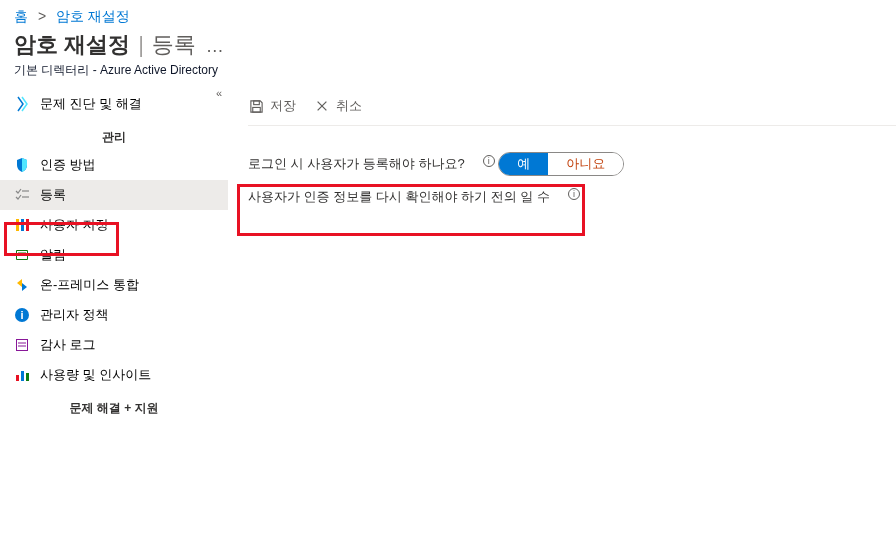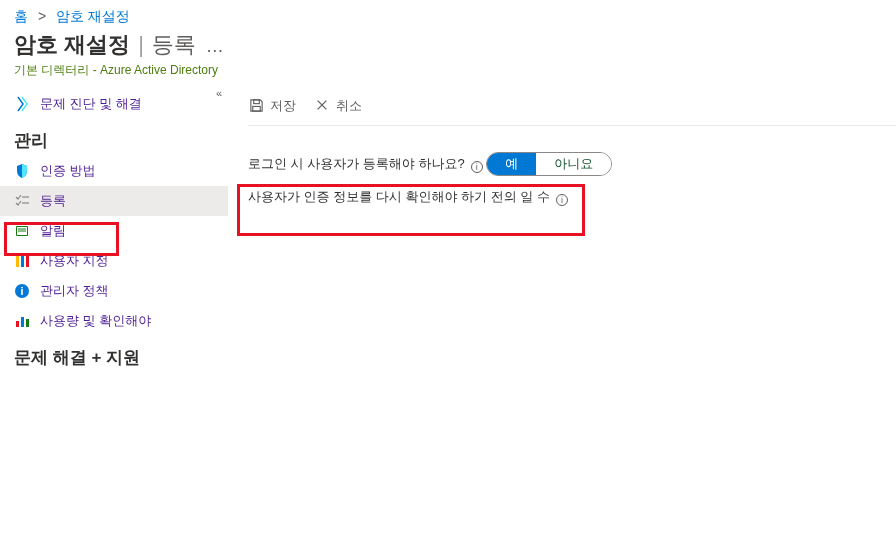--- a/index.html
+++ b/index.html
@@ -8,49 +8,49 @@
     .breadcrumb { padding: 8px 14px 0; font-size: 14px; }
     .breadcrumb a { color: #0078D4; text-decoration: none; }
     .breadcrumb .sep { color: #605e5c; margin: 0 6px; }
     
     .header { padding: 4px 14px 4px; }
     .header-title { display: flex; align-items: baseline; }
     .header-title h1 { font-size: 22px; font-weight: 600; color: #323130; }
     .header-title .divider { color: #a19f9d; font-size: 22px; margin: 0 8px; font-weight: 300; }
     .header-title .sub { font-size: 22px; font-weight: 400; color: #605e5c; }
     .header-title .more { color: #605e5c; margin-left: 10px; font-size: 18px; letter-spacing: 2px; }
-    .header-subtitle { font-size: 12px; color: #4d7c0f; margin-top: 2px; }
+    .header-subtitle { font-size: 12px; color: #0f172a; margin-top: 2px; }
     
     .layout { display: flex; margin-top: 6px; }
     
     .sidebar { width: 228px; flex-shrink: 0; padding: 0 0 0 0; position: relative; }
     .collapse-btn { position: absolute; top: -2px; right: 6px; font-size: 11px; color: #605e5c; cursor: pointer; }
     
-    .nav-item { display: flex; align-items: center; padding: 6px 14px; cursor: pointer; gap: 10px; font-size: 13px; color: #4c1d95; }
+    .nav-item { display: flex; align-items: center; padding: 6px 14px; cursor: pointer; gap: 10px; font-size: 13px; color: #000000; }
     .nav-item.selected { background: #edebe9; }
     .nav-item .icon-wrap { width: 16px; height: 16px; display: inline-flex; align-items: center; justify-content: center; flex-shrink: 0; }
     
-    .section-header { font-size: 17px; font-weight: 600; padding: 10px 14px 4px; color: #323130; }
+    .section-header { font-size: 12px; font-weight: 600; padding: 10px 14px 4px; color: #323130; text-align: center; }
     
     .highlight-box { position: absolute; border: 3px solid #e81123; pointer-events: none; }
     .highlight-sidebar { top: 222px; left: 4px; width: 115px; height: 34px; }
     .highlight-content { top: 184px; left: 237px; width: 348px; height: 52px; }
     
     .main { flex: 1; padding: 0 0 0 20px; border-left: 0; }
     
     .toolbar { display: flex; align-items: center; padding: 8px 0 10px; gap: 18px; border-bottom: 1px solid #edebe9; }
-    .toolbar-btn { display: inline-flex; align-items: flex-start; gap: 6px; font-size: 13px; color: #605e5c; cursor: pointer; }
+    .toolbar-btn { display: inline-flex; align-items: center; gap: 6px; font-size: 13px; color: #605e5c; cursor: pointer; }
     .toolbar-btn .ticon { width: 16px; height: 16px; display: inline-flex; align-items: center; justify-content: center; }
     
     .content { padding-top: 20px; padding-right: 20px; }
-    .field-label { font-size: 13px; color: #323130; display: inline-flex; align-items: flex-end; gap: 6px; }
+    .field-label { font-size: 13px; color: #323130; display: inline-flex; align-items: flex-start; gap: 18px; }
     .info-icon { width: 12px; height: 12px; border: 1px solid #605e5c; border-radius: 50%; display: inline-flex; align-items: center; justify-content: center; font-size: 9px; color: #605e5c; cursor: default; }
     
     .toggle-group { display: inline-flex; border: 1px solid #8a8886; border-radius: 12px; overflow: hidden; margin-top: 6px; }
-    .toggle-opt { padding: 2px 18px; font-size: 13px; cursor: pointer; background: #fff; color: #14532d; }
+    .toggle-opt { padding: 2px 18px; font-size: 13px; cursor: pointer; background: #fff; color: #c2410c; }
     .toggle-opt.active { background: #0078D4; color: #fff; }
     
     .field-block { margin-top: 12px; }
     .text-input { width: 100%; max-width: 640px; margin-top: 6px; padding: 4px 28px 4px 8px; border: 1px solid #605e5c; font-size: 13px; height: 24px; outline: none; color: #323130; position: relative; }
     .input-wrap { position: relative; max-width: 640px; }
     .input-check { position: absolute; right: 6px; top: 50%; transform: translateY(-50%); color: #107c10; font-size: 14px; }
     
     svg { display: block; }
   </style>
 </head>
@@ -107,62 +107,82 @@
             <path d="M2 10 l2 2 l3-4" stroke="#888" stroke-width="1.2" fill="none"></path>
             <line x1="8" y1="10" x2="15" y2="10" stroke="#888" stroke-width="1.2"></line>
           </svg>
       </span>
       <span>등록</span>
     </div>
 
     <div class="nav-item">
       <span class="icon-wrap">
         <svg width="16" height="16" viewBox="0 0 16 16">
+            <rect x="2" y="2" width="3" height="12" fill="#FFB900"></rect>
+            <rect x="7" y="2" width="3" height="12" fill="#0078D4"></rect>
+            <rect x="12" y="2" width="3" height="12" fill="#E81123"></rect>
+          </svg>
+      </span>
+      <span>사용자 지정</span>
+    </div>
+
+    <div class="nav-item">
+      <span class="icon-wrap">
+        <svg width="16" height="16" viewBox="0 0 16 16">
             <rect x="2" y="3" width="12" height="10" rx="1" fill="#107c10"></rect>
             <rect x="3" y="4" width="10" height="8" fill="#fff"></rect>
             <line x1="4" y1="6" x2="12" y2="6" stroke="#107c10"></line>
             <line x1="4" y1="8" x2="12" y2="8" stroke="#107c10"></line>
           </svg>
       </span>
       <span>알림</span>
     </div>
 
     <div class="nav-item">
       <span class="icon-wrap">
         <svg width="16" height="16" viewBox="0 0 16 16">
-            <rect x="2" y="2" width="3" height="12" fill="#FFB900"></rect>
-            <rect x="7" y="2" width="3" height="12" fill="#0078D4"></rect>
-            <rect x="12" y="2" width="3" height="12" fill="#E81123"></rect>
-          </svg>
-      </span>
-      <span>사용자 지정</span>
-    </div>
-
+            <path d="M3 6 L8 2 L8 10 Z" fill="#FFB900"></path>
+            <path d="M13 10 L8 14 L8 6 Z" fill="#0078D4"></path>
+          </svg>
+      </span>
+      <span>온-프레미스 통합</span>
+    </div>
 
     <div class="nav-item">
       <span class="icon-wrap">
         <svg width="16" height="16" viewBox="0 0 16 16">
             <circle cx="8" cy="8" r="7" fill="#0078D4"></circle>
             <text x="8" y="12" text-anchor="middle" fill="#fff" font-size="11" font-weight="bold">i</text>
           </svg>
       </span>
       <span>관리자 정책</span>
     </div>
 
 
+    <div class="nav-item">
+      <span class="icon-wrap">
+        <svg width="16" height="16" viewBox="0 0 16 16">
+            <rect x="2" y="2" width="12" height="12" fill="#881798"></rect>
+            <rect x="3" y="3" width="10" height="10" fill="#fff"></rect>
+            <line x1="4" y1="6" x2="12" y2="6" stroke="#881798"></line>
+            <line x1="4" y1="9" x2="12" y2="9" stroke="#881798"></line>
+          </svg>
+      </span>
+      <span>감사 로그</span>
+    </div>
 
     <div class="nav-item">
       <span class="icon-wrap">
         <svg width="16" height="16" viewBox="0 0 16 16">
             <rect x="2" y="8" width="3" height="6" fill="#E81123"></rect>
             <rect x="7" y="4" width="3" height="10" fill="#0078D4"></rect>
             <rect x="12" y="6" width="3" height="8" fill="#107c10"></rect>
           </svg>
       </span>
-      <span>사용량 및 확인해야</span>
+      <span>사용량 및 인사이트</span>
     </div>
 
     <div class="section-header">문제 해결 + 지원</div>
 
   </div>
 
   <div class="main">
     <div class="toolbar">
       <span class="toolbar-btn">
         <span class="ticon">

